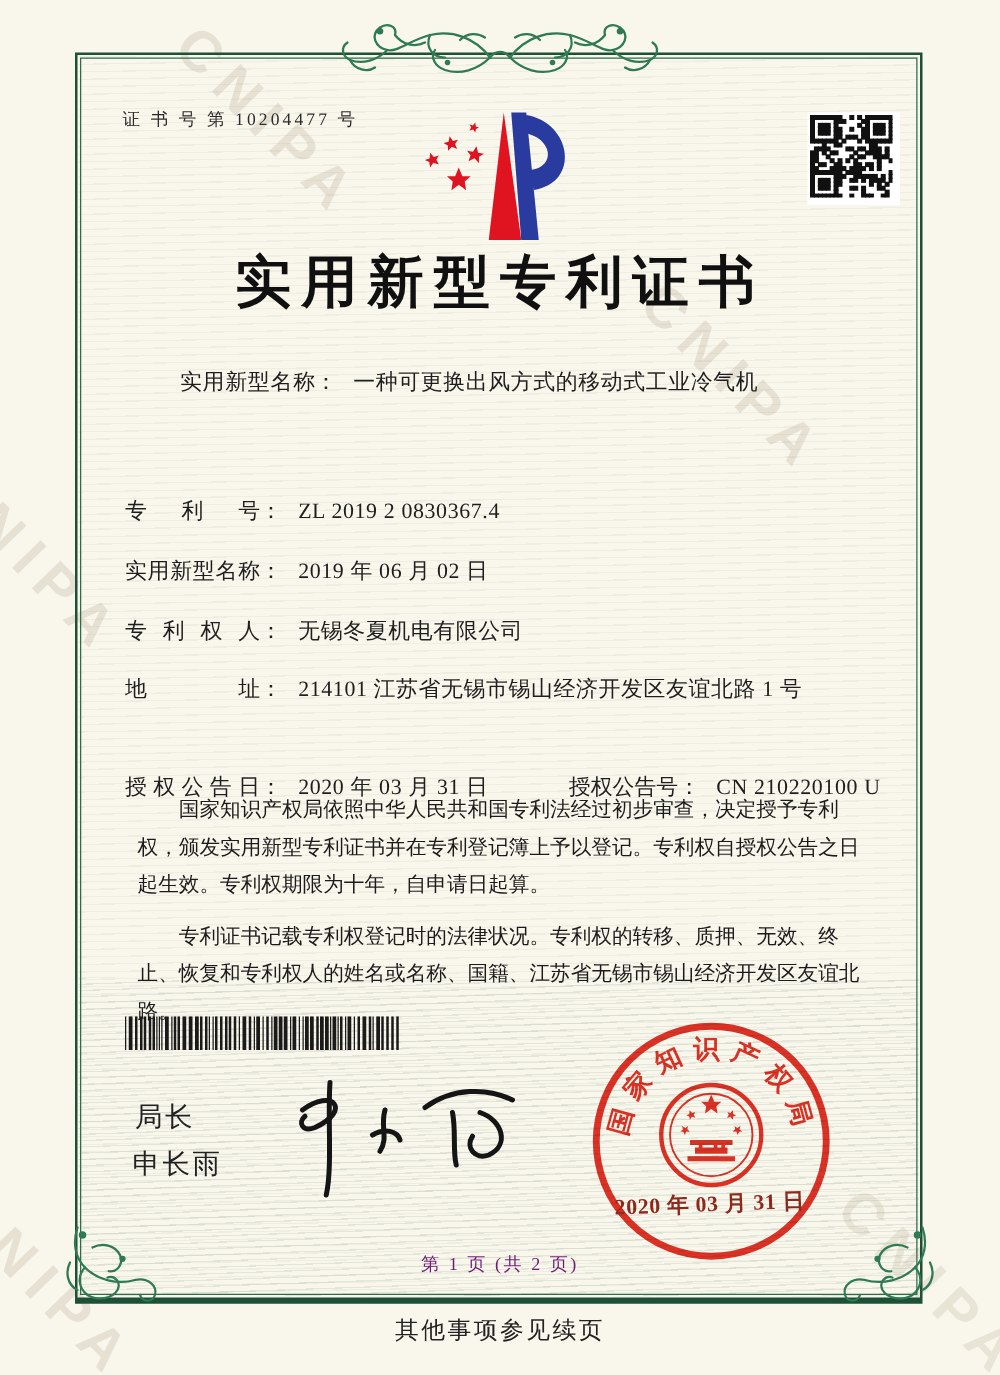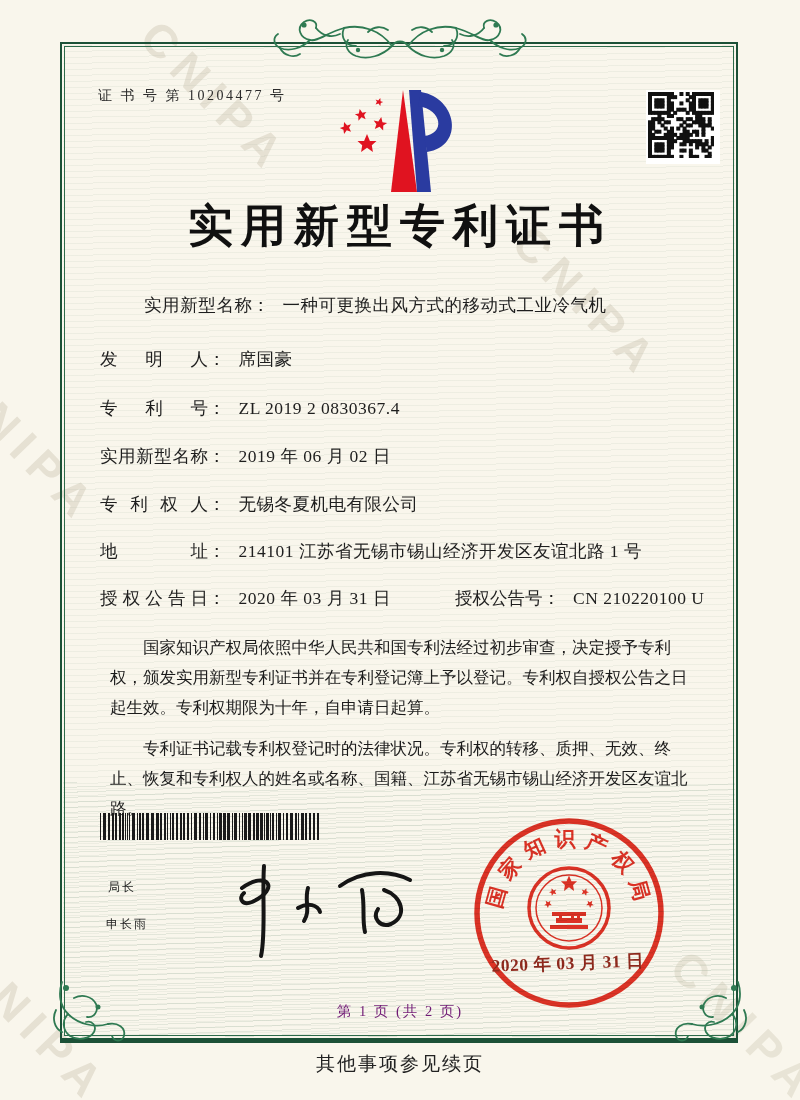--- a/index.html
+++ b/index.html
@@ -49,31 +49,31 @@
   .title{
     position:absolute; left:0; top:196px; width:100%; text-align:center;
     font-size:45px; font-weight:bold; letter-spacing:8px; color:#101010;
   }
   
   .row{position:absolute; left:100px; font-size:17.5px; white-space:nowrap;}
   .flabel{display:inline-block; width:108px; text-align:justify; text-align-last:justify; vertical-align:bottom;}
   .fcolon{display:inline-block;}
   .fvalue{margin-left:13px; letter-spacing:0.5px;}
   .r1{top:293px;margin-left:44px;} .r2{top:347px;} .r3{top:396px;} .r4{top:444px;} .r5{top:492px;} .r6{top:539px;}
-  .r7{top:586px;} .grant-no{position:absolute; left:355px; top:0; white-space:nowrap;}
+  .r7{top:617px;} .grant-no{position:absolute; left:355px; top:0; white-space:nowrap;}
   .r7 .flabel2{display:inline-block;}
   
   .body-text{position:absolute; left:99px; top:622px; width:614px;}
   .body-text p{margin:11px; text-indent:2em; font-size:16.5px; line-height:1.82; color:#1b1b1b;}
   
   .barcode{position:absolute; left:100px; top:813px; width:220px; height:27px;}
   
   .sig-title{position:absolute; left:108px; top:879px;}
   .sig-name{position:absolute; left:106px; top:916px;}
-  .sig-label{font-family:"Liberation Sans","DejaVu Sans",sans-serif; font-size:12px; letter-spacing:2px; color:#222;}
+  .sig-label{font-family:"Liberation Sans","DejaVu Sans",sans-serif; font-size:22px; letter-spacing:2px; color:#222;}
   .sig-script{position:absolute; left:212px; top:850px;}
   
   .seal{position:absolute; left:472px; top:816px; opacity:0.93; mix-blend-mode:multiply;}
   
   .page-info{position:absolute; left:0; top:1002px; width:100%; text-align:center; font-size:14.5px; letter-spacing:2px; color:#701a75;}
   .cont-note{position:absolute; left:0; top:1051px; width:100%; text-align:center; font-size:19px; letter-spacing:2px; color:#222;}
 </style>
 </head>
 <body>
 
@@ -385,23 +385,20 @@
         <rect x="56.57" y="62.86" width="4" height="4" fill="#111"></rect>
         <rect x="59.71" y="62.86" width="4" height="4" fill="#111"></rect>
       </svg>
   </div>
 
   <div class="title">实用新型专利证书</div>
 
   <div class="row r1">
     <span class="flabel">实用新型名称</span><span class="fcolon">：</span><span class="fvalue">一种可更换出风方式的移动式工业冷气机</span>
   </div>
-  <div class="row r2">
-    <span class="flabel">发明人</span><span class="fcolon">：</span><span class="fvalue">席国豪</span>
-  </div>
   <div class="row r3">
     <span class="flabel">专利号</span><span class="fcolon">：</span><span class="fvalue">ZL 2019 2 0830367.4</span>
   </div>
   <div class="row r4">
     <span class="flabel">实用新型名称</span><span class="fcolon">：</span><span class="fvalue">2019 年 06 月 02 日</span>
   </div>
   <div class="row r5">
     <span class="flabel">专利权人</span><span class="fcolon">：</span><span class="fvalue">无锡冬夏机电有限公司</span>
   </div>
   <div class="row r6">

